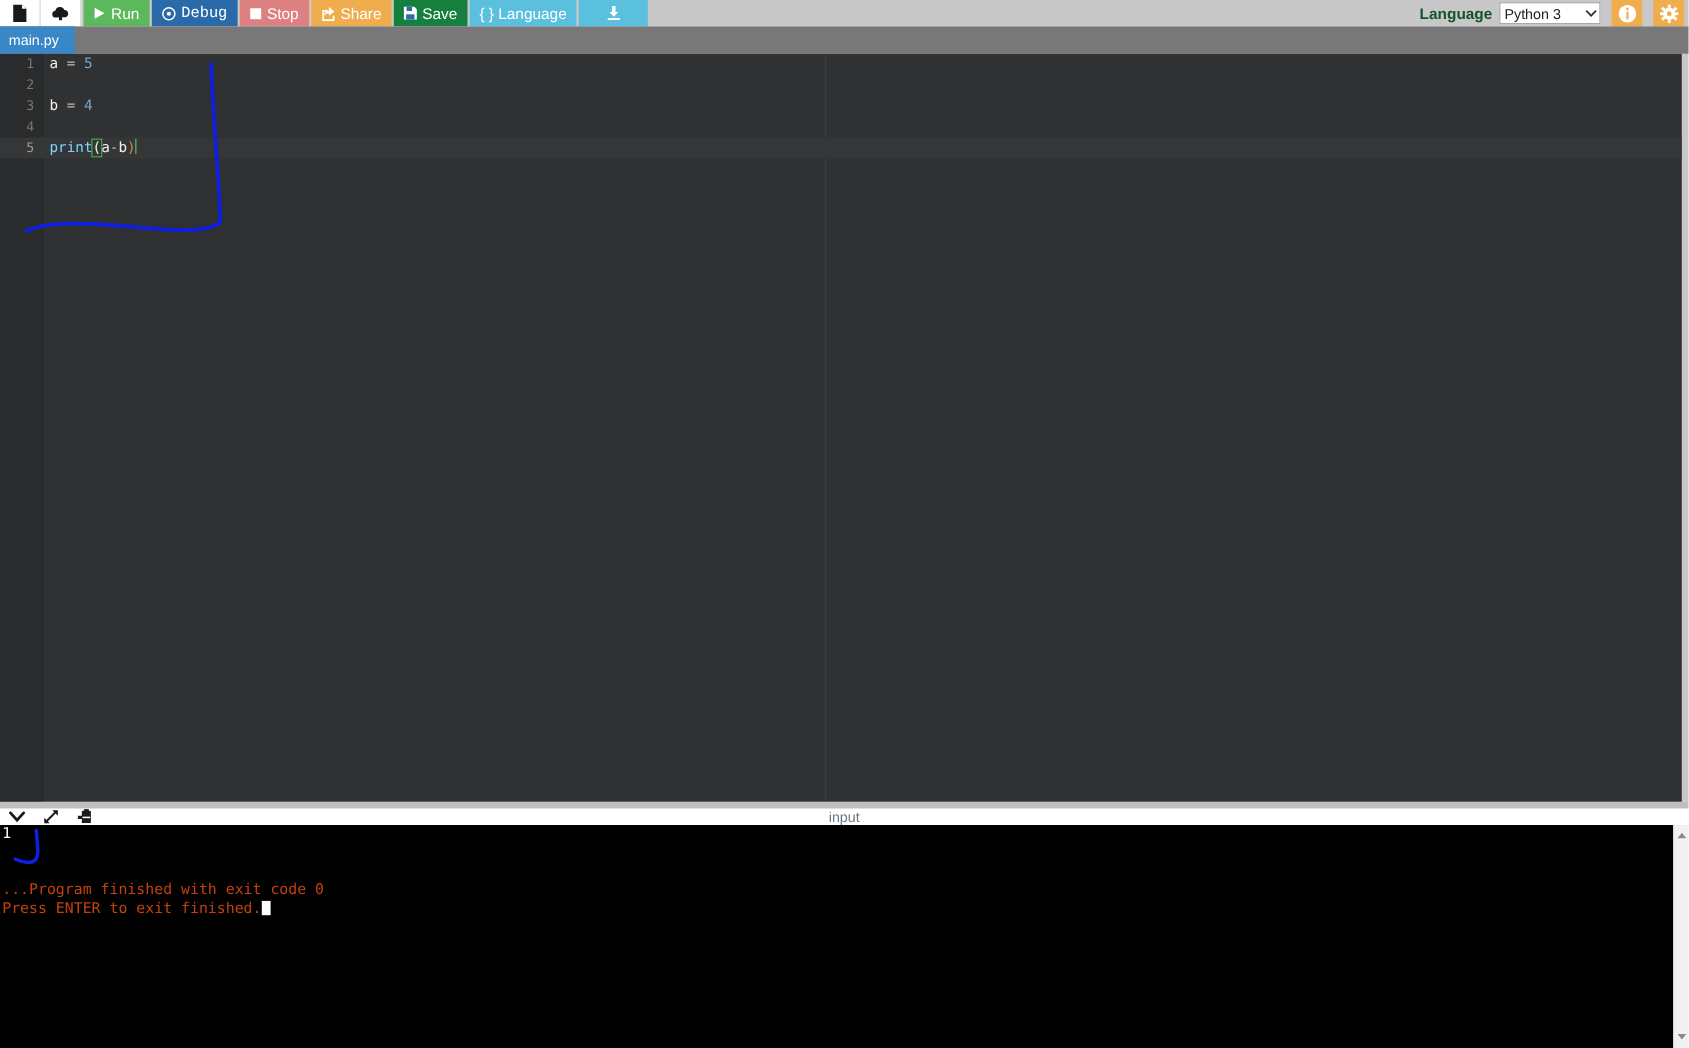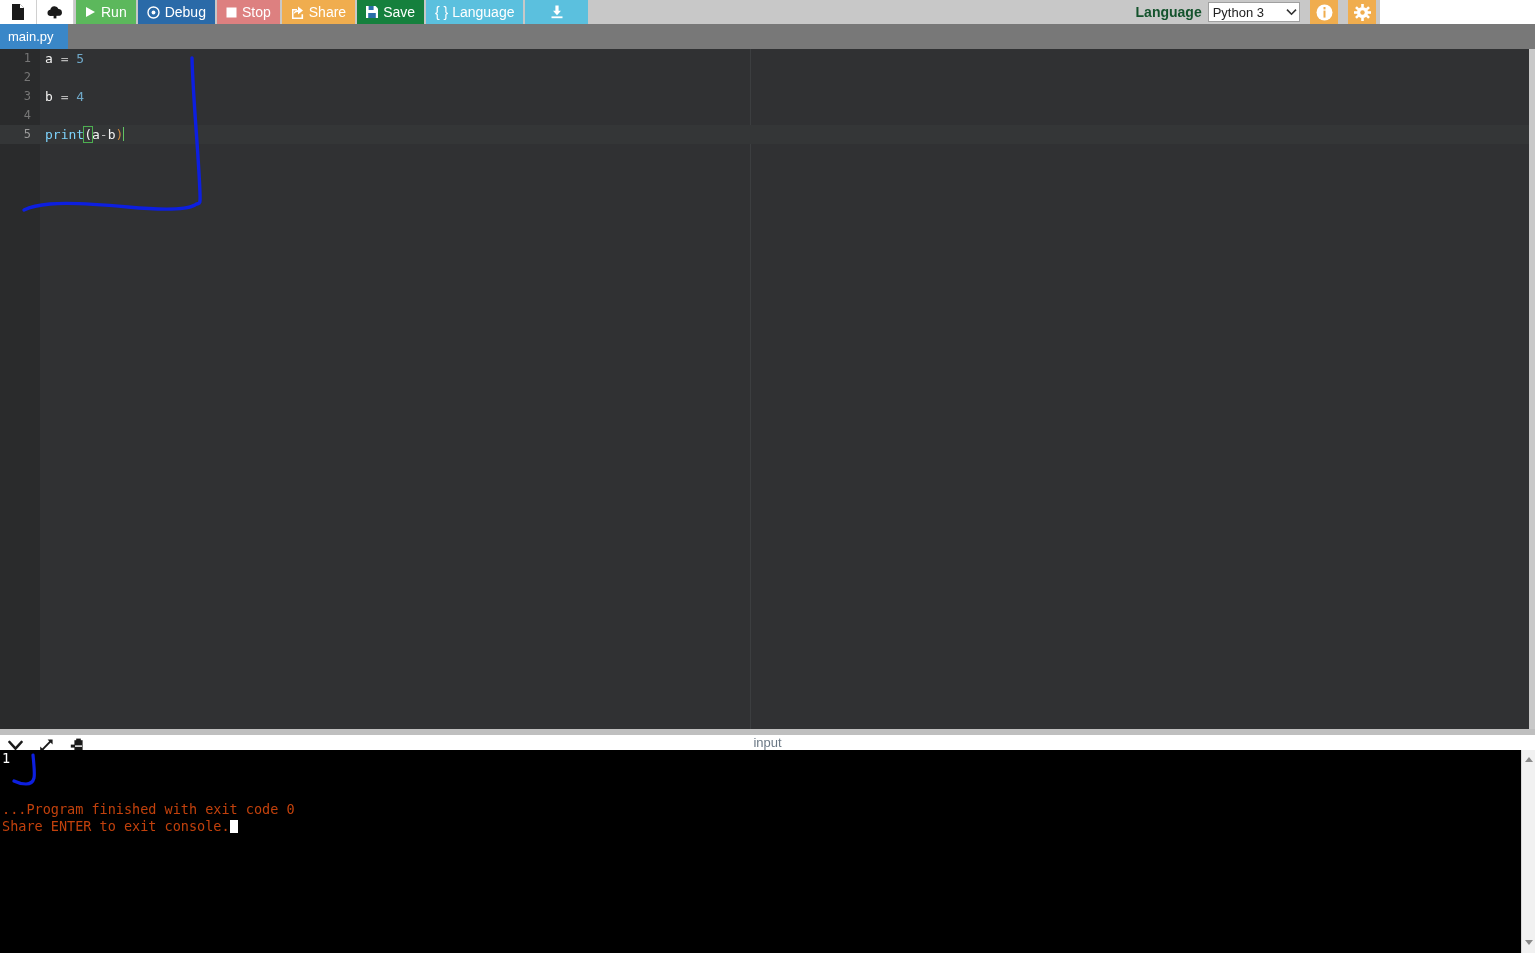--- a/index.html
+++ b/index.html
@@ -9,21 +9,21 @@
     height: 953px;
     overflow: hidden;
     background: #ffffff;
     font-family: "Liberation Sans", sans-serif;
   }
 
   
   #toolbar {
     position: absolute;
     left: 0; top: 0;
-    width: 1380px; height: 24px;
+    width: 1535px; height: 24px;
     background: #c8c8c8;
     display: flex;
     align-items: stretch;
   }
   .tb-iconbtn {
     width: 37px;
     background: #ffffff;
     border-right: 1px solid #d0d0d0;
     display: flex;
     align-items: center;
@@ -37,21 +37,21 @@
     gap: 5px;
     padding: 0 9px;
     color: #ffffff;
     font-size: 14px;
     line-height: 24px;
     white-space: nowrap;
     cursor: pointer;
     margin-right: 2px;
   }
   #btn-run      { background: #5cb85c; margin-left: 2px; }
-  #btn-debug    { background: #2a6aa8; }
+  #btn-debug    { background: #2a6aa8; font-family: Liberation Mono, monospace; }
   #btn-stop     { background: #dd8080; }
   #btn-share    { background: #f0ad4e; }
   #btn-save     { background: #15803d; }
   #btn-beautify { background: #5bc0de; }
   #btn-download { background: #5bc0de; width: 63px; justify-content: center; }
 
   .tb-spacer { flex: 1; }
 
   #lang-wrap {
     display: flex;
@@ -177,21 +177,21 @@
   }
 
   
   #console-head {
     position: absolute;
     left: 0; top: 729px;
     width: 1535px; height: 21px;
     background: #ffffff;
     border-top: 6px solid #bfbfbf;
     display: flex;
-    align-items: flex-start;
+    align-items: center;
   }
   .ch-icon {
     width: 31px; height: 21px;
     display: flex; align-items: center; justify-content: center;
     cursor: pointer;
   }
   #input-label {
     position: absolute;
     left: 0; right: 0;
     text-align: center;
@@ -424,21 +424,21 @@
   </div>
 
   <span id="input-label">input</span>
 </div>
 
 <div id="console">
   <div class="conline con-white">1</div>
   <div class="conline">&nbsp;</div>
   <div class="conline">&nbsp;</div>
   <div class="conline con-green">...Program finished with exit code 0</div>
-  <div class="conline con-green"><span>Share ENTER to exit console.</span><span class="con-caret"></span></div>
+  <div class="conline con-green"><span>Press ENTER to exit finished.</span><span class="con-caret"></span></div>
 
   <svg class="ink" style="left:0; top:0; width:120px; height:60px;" viewBox="0 0 120 60">
     <path d="M33 5
              C 34 16, 35 24, 34 28
              C 33 32, 30 34, 26 34
              C 22 34, 18 33, 14 31" fill="none" stroke="#0d1fe0" stroke-width="3.2" stroke-linecap="round" stroke-linejoin="round"></path>
   </svg>
 </div>
 
 <div id="con-scroll">

